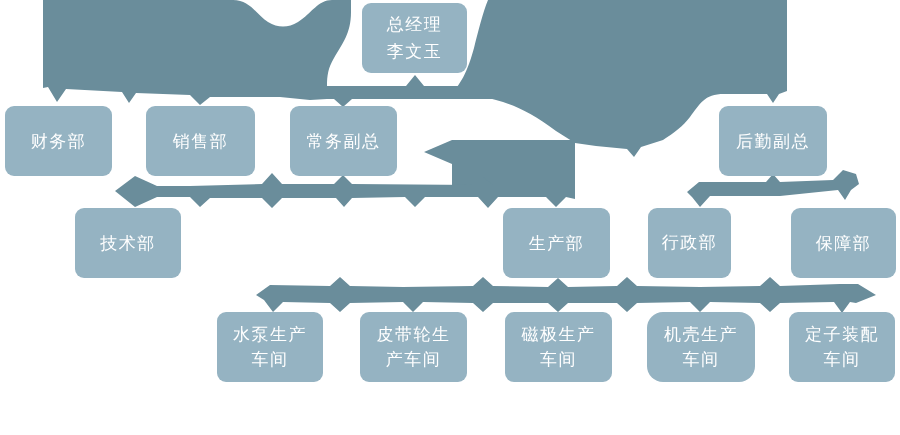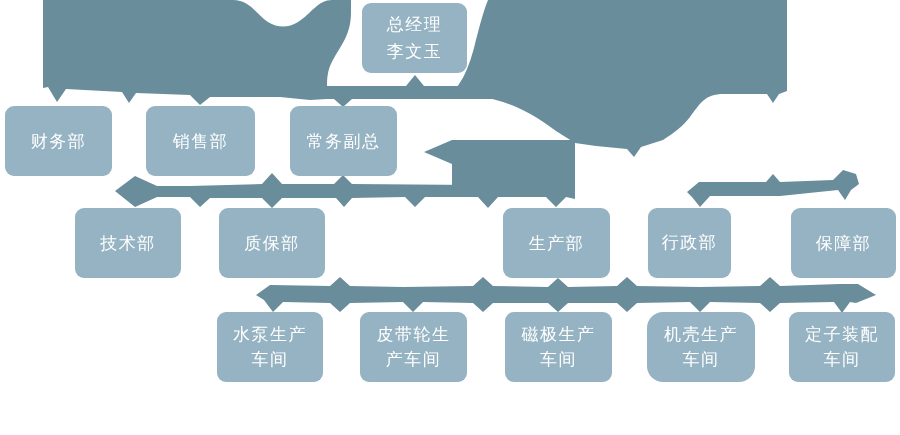--- a/index.html
+++ b/index.html
@@ -53,27 +53,27 @@
 
   </div>
   <div class="node" style="left:146px;top:106px;width:109px;height:70px;">
     <span>销售部</span>
 
   </div>
   <div class="node" style="left:290px;top:106px;width:107px;height:70px;">
     <span>常务副总</span>
 
   </div>
+  <div class="node" style="left:719px;top:106px;width:108px;height:70px;">
+    <span>后勤副总</span>
+
+  </div>
 
   <div class="node" style="left:75px;top:208px;width:106px;height:70px;">
     <span>技术部</span>
-
-  </div>
-  <div class="node" style="left:219px;top:208px;width:106px;height:70px;">
-    <span>质保部</span>
 
   </div>
   <div class="node" style="left:503px;top:208px;width:107px;height:70px;">
     <span>生产部</span>
 
   </div>
   <div class="node" style="left:648px;top:208px;width:83px;height:70px;font-family:Liberation Mono, monospace;">
     <span>行政部</span>
 
   </div>

